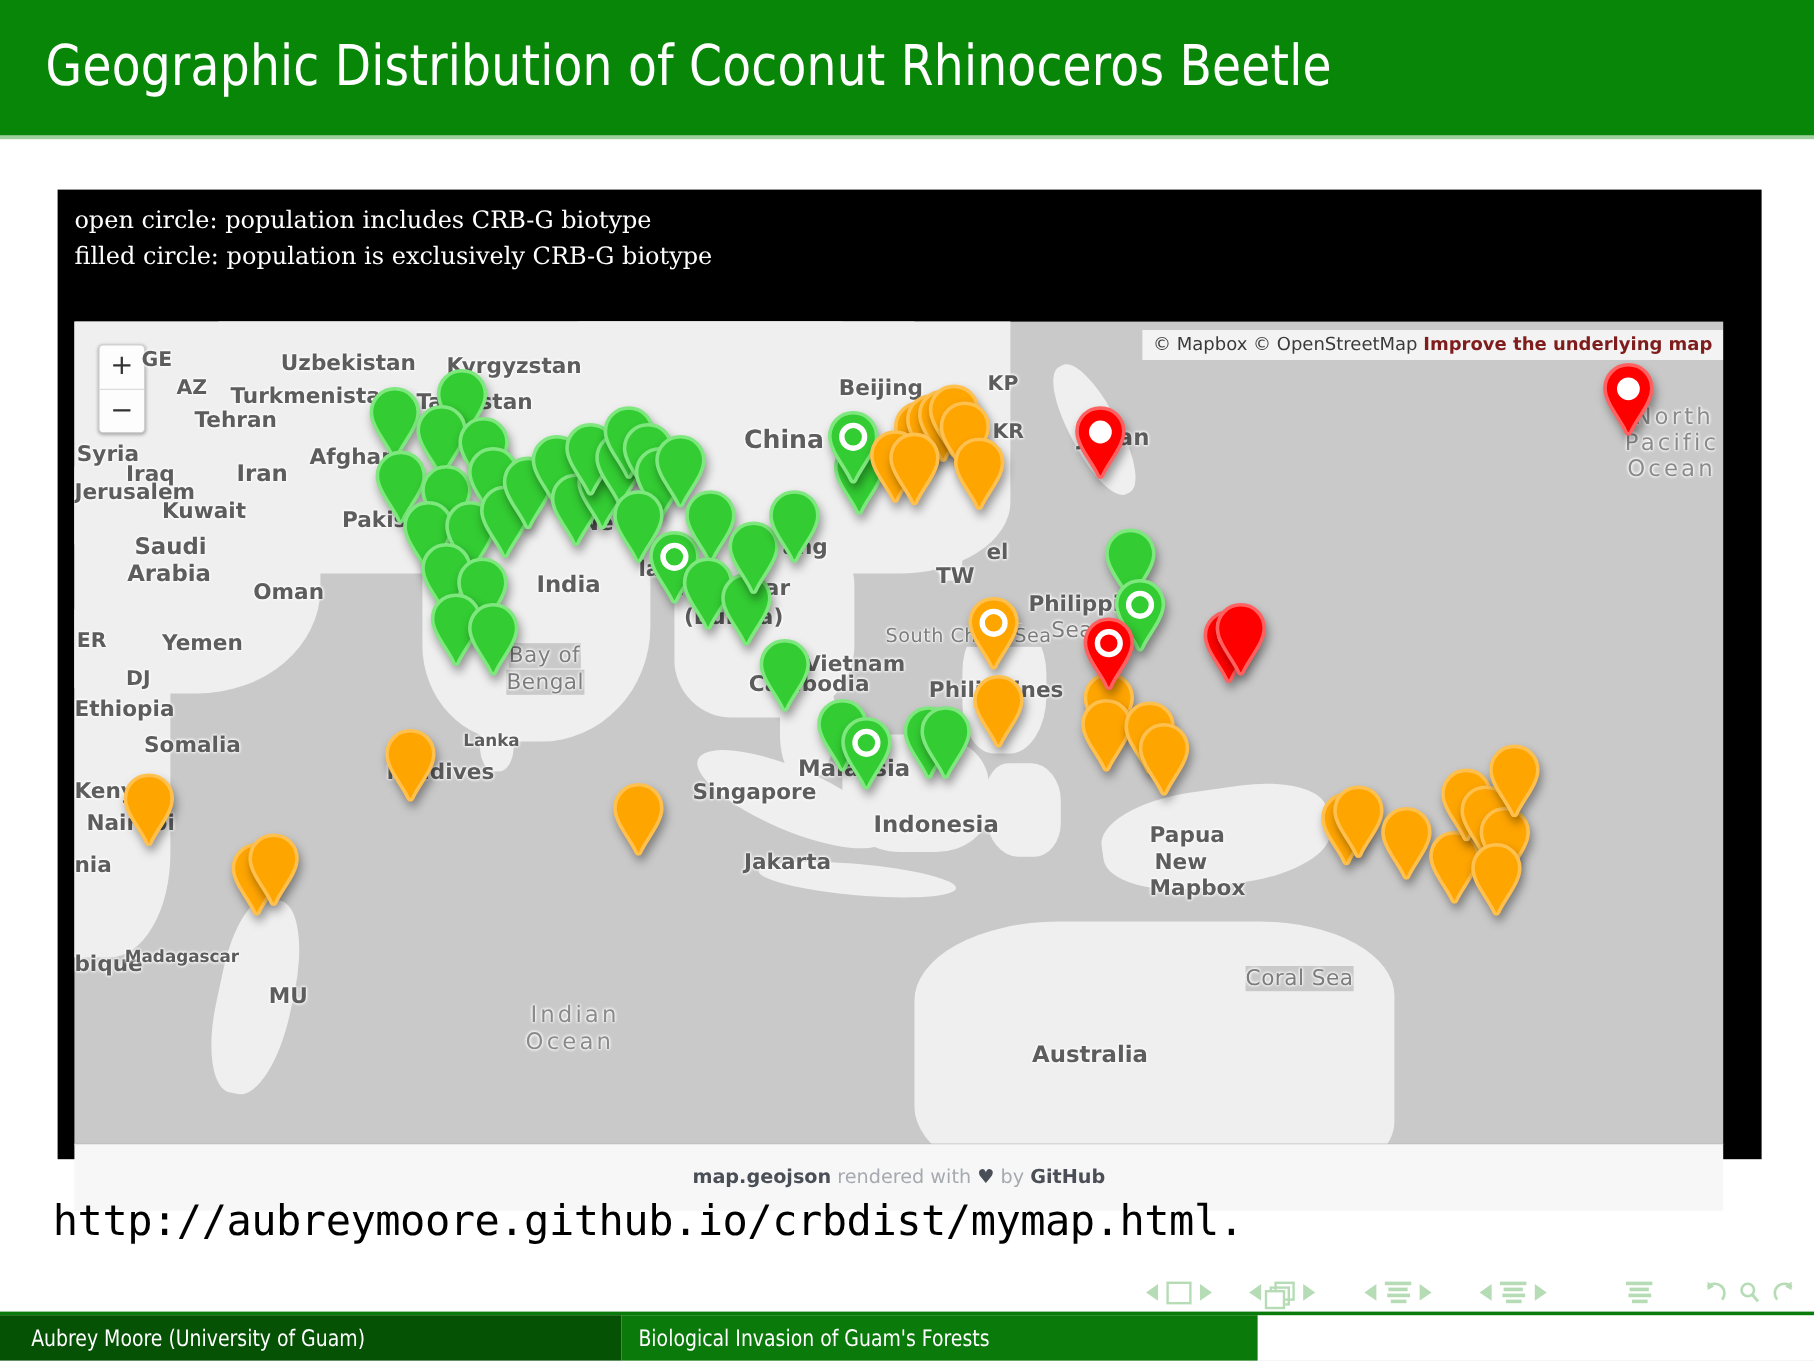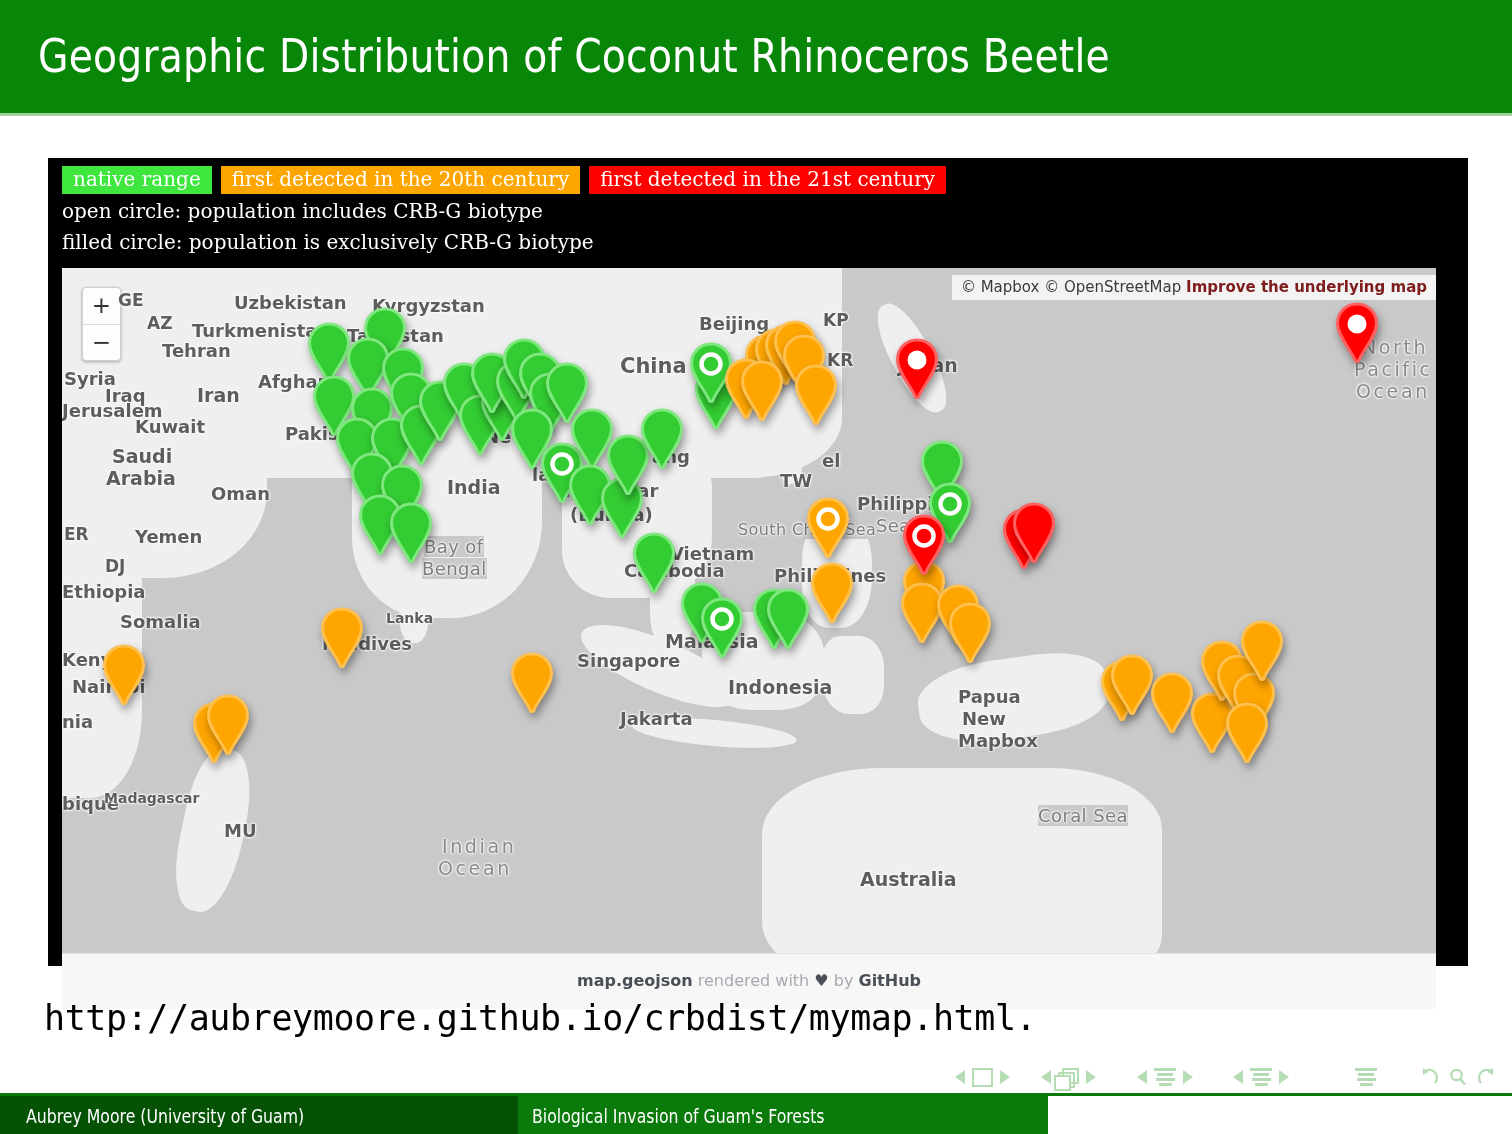--- a/index.html
+++ b/index.html
@@ -163,25 +163,20 @@
 <body>
 
 <div id="title-bar">
   <div class="title">Geographic Distribution of Coconut Rhinoceros Beetle</div>
 </div>
 <div id="title-underline"></div>
 
 <div id="figure-panel">
 
   <div id="legend">
-    <div class="legend-chips">
-      <div class="chip green">native range</div>
-      <div class="chip orange">first detected in the 20th century</div>
-      <div class="chip red">first detected in the 21st century</div>
-    </div>
     <div class="legend-note">open circle: population includes CRB-G biotype</div>
     <div class="legend-note">filled circle: population is exclusively CRB-G biotype</div>
   </div>
 
   <div id="map">
     <div id="map-canvas">
 
       <div class="land" style="left:-60px;top:-40px;width:760px;height:250px;border-radius:0 0 42% 30%;"></div>
       <div class="land" style="left:120px;top:-20px;width:520px;height:215px;border-radius:0 0 30% 40%;"></div>
       <div class="land" style="left:-20px;top:120px;width:225px;height:190px;border-radius:12% 38% 46% 18%;"></div>

